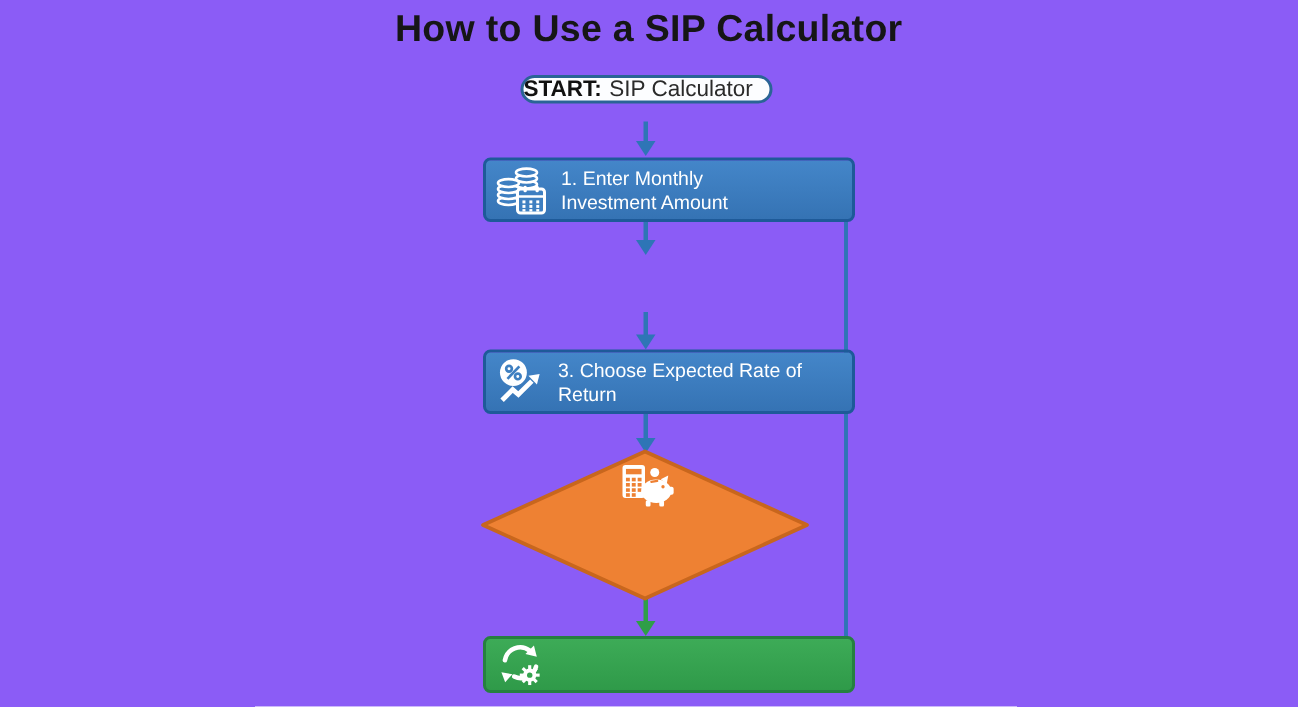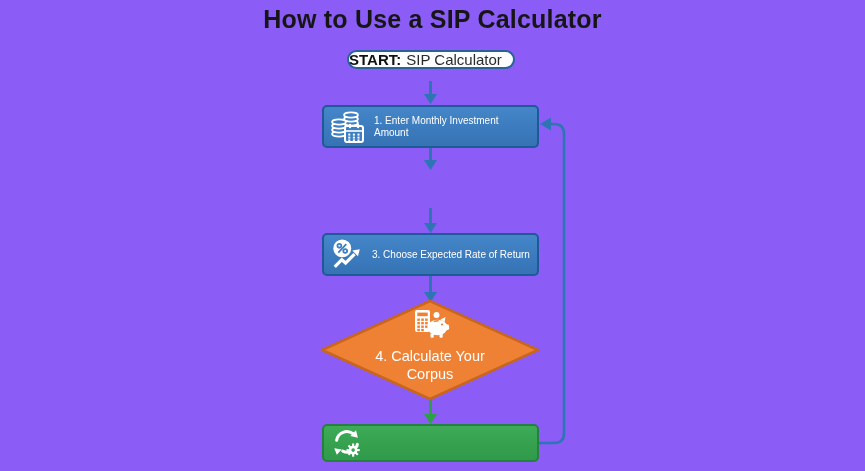--- a/index.html
+++ b/index.html
@@ -14,25 +14,25 @@
     font-size:25px; font-weight:700; color:#161616; letter-spacing:0.2px;
   }
   .start-pill {
     position:absolute; left:347px; top:50px; width:168px; height:19px;
     background:#fcfdff; border:2px solid #2a6496; border-radius:16px;
     display:flex; align-items:center; justify-content:flex-start;
     font-size:15px; color:#2b2b2b; box-sizing:border-box;
   }
   .start-pill .prefix { font-weight:700; color:#111; margin-right:5px; }
   .node {
-    position:absolute; left:322px; width:217px; box-sizing:border-box;
+    position:absolute; left:322px; width:248px; box-sizing:border-box;
     border-radius:5px; border:2px solid #1e5a99;
     background:linear-gradient(#4486c9,#3573b4);
     color:#ffffff; display:flex; align-items:center;
-    padding-left:6px; gap:8px; font-size:10px; line-height:1.18;
+    padding-left:6px; gap:8px; font-size:13px; line-height:1.18;
   }
   .node .icon { flex:0 0 auto; display:flex; }
   .node-1 { top:105px; height:43px; }
   .node-2 { top:170px; height:38px; }
   .node-3 { top:233px; height:43px; }
   .node-5 { top:424px; height:38px;
     background:linear-gradient(#3dab57,#2f9a49); border-color:#268040; }
   .lbl-wrap-1 { width:152px; }
   .lbl-wrap-3 { width:174px; }
   .nowrap { white-space:nowrap; }
@@ -163,21 +163,20 @@
           <polygon points="30.5,12.5 35.5,10 34.5,15.5"></polygon>
           <ellipse cx="27.5" cy="20.5" rx="10" ry="7.8"></ellipse>
           <rect x="20.5" y="26.5" width="3.2" height="4.2" rx="1"></rect>
           <rect x="29.5" y="26.5" width="3.2" height="4.2" rx="1"></rect>
           <rect x="35.5" y="17.5" width="3.6" height="5.4" rx="1.4"></rect>
         </g>
         <circle cx="32" cy="17.5" r="1.1" fill="#ee8133"></circle>
         <rect x="23.5" y="13.2" width="5.4" height="1.5" rx="0.7" fill="#ee8133" transform="rotate(-8 26 14)"></rect>
       </svg>
     </span>
-    <span class="dlabel">4. Calculate Your Corpus</span>
   </div>
 
   <div class="node node-5">
     <span class="icon">
       <svg viewBox="0 0 36 36" width="34" height="34">
         <g stroke="#fff" stroke-width="3.2" fill="none" stroke-linecap="round">
           <path d="M7 15 A 11 11 0 0 1 24.5 8.2"></path>
           <path d="M29 19.5 A 11 11 0 0 1 13.5 26.5"></path>
         </g>
         <polygon points="29.5,12.5 21.5,10.5 27.5,4.5" fill="#fff"></polygon>

